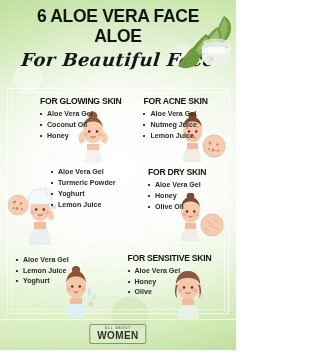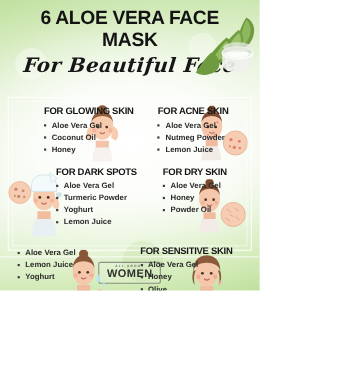--- a/index.html
+++ b/index.html
@@ -8,21 +8,21 @@
     width: 236px;
     height: 354px;
     font-family: "Liberation Sans", sans-serif;
     overflow: hidden;
     background: #ffffff;
   }
 
   .poster {
     position: relative;
     width: 236px;
-    height: 264px;
+    height: 350px;
     overflow: hidden;
     background:
       radial-gradient(ellipse 150% 90% at 50% 48%, rgba(255,255,255,0.98) 0%, rgba(255,255,255,0.85) 22%, rgba(255,255,255,0.25) 48%, rgba(255,255,255,0) 70%),
       linear-gradient(170deg, #b9dd95 0%, #c6e4a6 12%, #d8ecc2 26%, #e9f4dc 44%, #eef6e4 60%, #dcefc6 78%, #c9e6a8 92%, #bcdf98 100%);
   }
 
   
   .texture {
     position: absolute; inset: 0;
     background-image:
@@ -190,21 +190,21 @@
 </style>
 </head>
 <body>
 
 <div class="poster">
   <div class="texture"></div>
 
   <div class="header">
     <div class="title-main">
       <div>6 ALOE VERA FACE</div>
-      <div>MASK</div>
+      <div>ALOE</div>
     </div>
     <div class="title-script">For Beautiful Face</div>
 
     <svg class="aloe-art" viewBox="0 0 72 62">
       <g>
         <path d="M62 2 C70 6 71 16 66 24 C62 30 56 32 52 30 C54 20 57 9 62 2 Z" fill="#6f9a3f"></path>
         <path d="M62 4 C67 9 67 17 63 23 C60 27 57 28 55 27 C57 19 59 10 62 4 Z" fill="#8fb85e"></path>
         <path d="M55 13 C62 19 60 29 52 34 C45 38 38 37 35 34 C42 26 49 18 55 13 Z" fill="#74a044"></path>
         <path d="M55 16 C59 21 57 28 51 32 C47 34 43 34 41 33 C46 27 51 20 55 16 Z" fill="#9cc26c"></path>
         <path d="M44 20 C52 25 52 36 44 41 C37 45 28 45 24 42 C31 33 38 25 44 20 Z" fill="#6b9a3b"></path>
@@ -253,21 +253,21 @@
           <path d="M31 20 C36 22 37 29 33 33 L29 30 Z" fill="#f7cbae"></path>
           <path d="M11 20 C6 22 5 29 9 33 L13 30 Z" fill="#f7cbae"></path>
         </svg>
       </div>
 
       <div class="cell cell-acne">
         <div class="text-block">
           <div class="card-title">FOR ACNE SKIN</div>
           <ul class="card-list">
             <li>Aloe Vera Gel</li>
-            <li>Nutmeg Powder</li>
+            <li>Nutmeg Juice</li>
             <li>Lemon Juice</li>
           </ul>
         </div>
         <svg class="figure fig-acne" viewBox="0 0 48 50">
           <path d="M6 50 C6 39 10 34 15 34 C20 34 24 39 24 50 Z" fill="#f2ece6"></path>
           <path d="M10 31 L21 31 L21 37 L10 37 Z" fill="#f0bb9e"></path>
           <ellipse cx="15.5" cy="19" rx="9.5" ry="11.5" fill="#f6c8ab"></ellipse>
           <path d="M6 17 C6 7 25 7 25 17 C25 11 22 5 15.5 5 C9 5 6 11 6 17 Z" fill="#7d4a2e"></path>
           <circle cx="15.5" cy="4" r="4" fill="#7d4a2e"></circle>
           <circle cx="12" cy="19.5" r="1.2" fill="#4a3328"></circle>
@@ -285,21 +285,20 @@
           <circle cx="41" cy="38.5" r="1.1" fill="#e1806c"></circle>
           <circle cx="32" cy="37" r="1" fill="#e1806c"></circle>
         </svg>
       </div>
     </div>
 
     <div class="row row-mid">
 
       <div class="cell cell-dark">
         <div class="text-block">
-          <div class="card-title">FOR DARK SPOTS</div>
           <ul class="card-list">
             <li>Aloe Vera Gel</li>
             <li>Turmeric Powder</li>
             <li>Yoghurt</li>
             <li>Lemon Juice</li>
           </ul>
         </div>
         <svg class="figure fig-dark" viewBox="0 0 52 62">
           <circle cx="11" cy="22" r="10" fill="#f6cdb2"></circle>
           <circle cx="11" cy="22" r="10" fill="none" stroke="#e8b394" stroke-width="0.7"></circle>
@@ -324,21 +323,21 @@
           <rect x="44" y="22" width="5" height="4" rx="1" fill="#cfe2e8"></rect>
         </svg>
       </div>
 
       <div class="cell cell-dry">
         <div class="text-block">
           <div class="card-title">FOR DRY SKIN</div>
           <ul class="card-list">
             <li>Aloe Vera Gel</li>
             <li>Honey</li>
-            <li>Powder Oil</li>
+            <li>Olive Oil</li>
           </ul>
         </div>
         <svg class="figure fig-dry" viewBox="0 0 50 48">
           <path d="M6 48 C6 38 10 33 15 33 C20 33 24 38 24 48 Z" fill="#f3ece6"></path>
           <path d="M10 30 L21 30 L21 36 L10 36 Z" fill="#f0bb9e"></path>
           <ellipse cx="15.5" cy="18" rx="9.5" ry="11.5" fill="#f6c8ab"></ellipse>
           <path d="M6 16 C6 6 25 6 25 16 C25 10 22 4 15.5 4 C9 4 6 10 6 16 Z" fill="#7d4a2e"></path>
           <circle cx="15.5" cy="3.2" r="3.8" fill="#7d4a2e"></circle>
           <circle cx="12" cy="18.5" r="1.2" fill="#4a3328"></circle>
           <circle cx="19.2" cy="18.5" r="1.2" fill="#4a3328"></circle>

